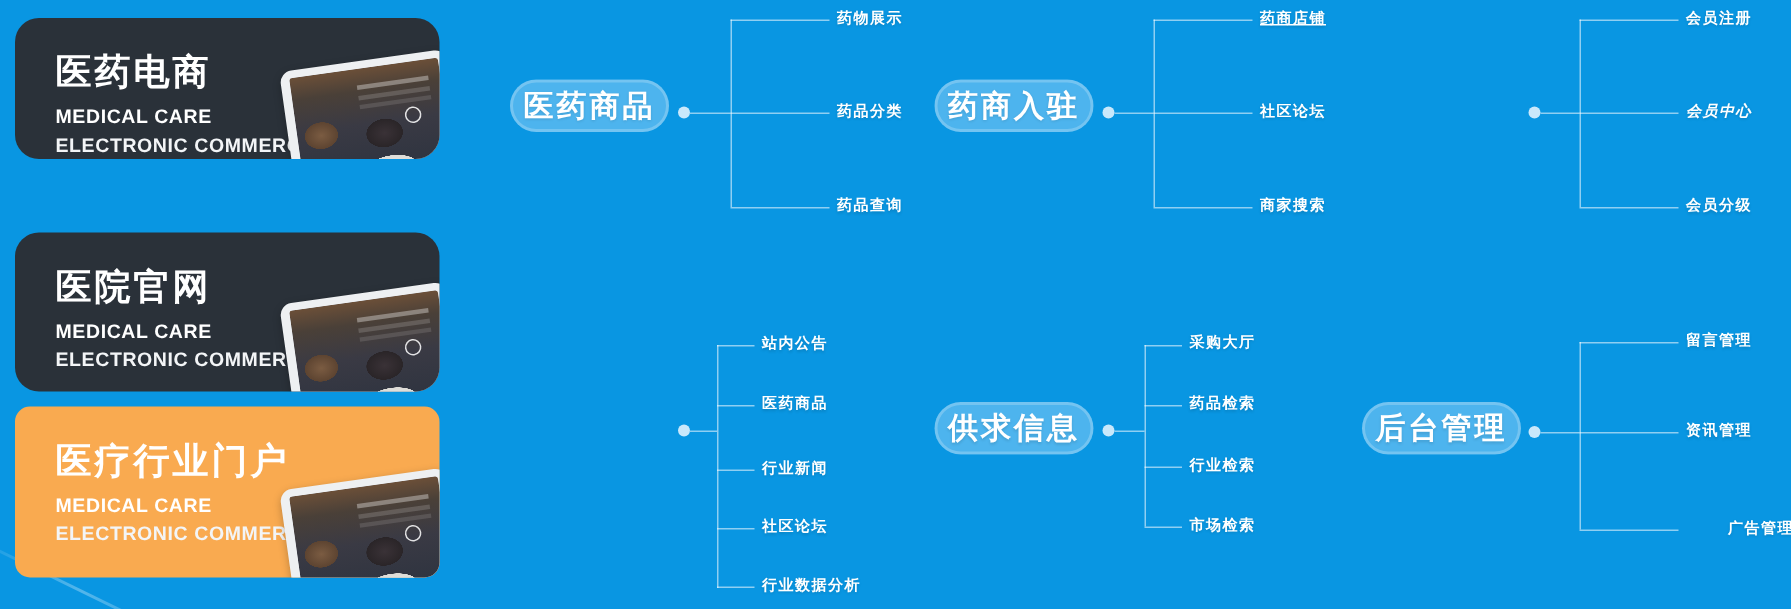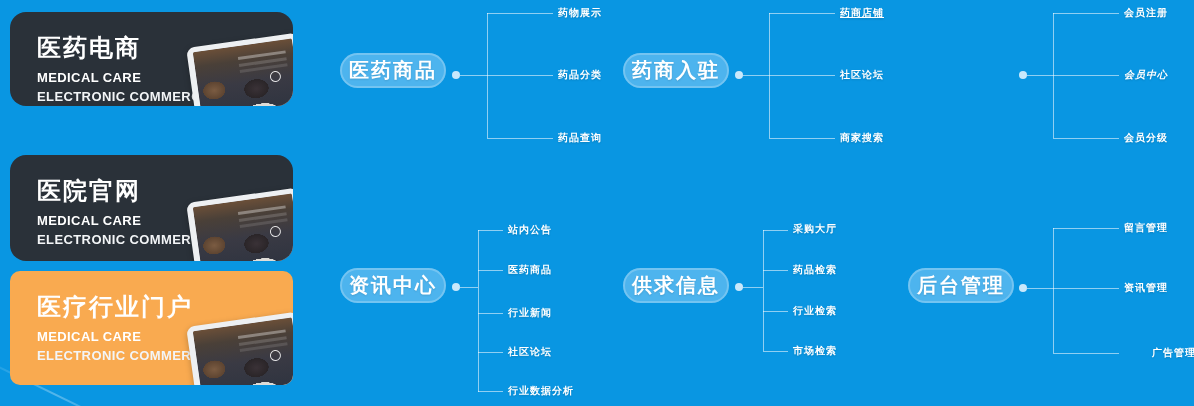--- a/index.html
+++ b/index.html
@@ -140,21 +140,20 @@
   <div class="dot" style="left:1019px;top:71px;"></div>
   <div class="hline" style="left:1027px;top:75px;width:26px;"></div>
   <div class="vline" style="left:1053px;top:13px;height:125px;"></div>
   <div class="hline" style="left:1053px;top:13px;width:66px;"></div>
   <div class="hline" style="left:1053px;top:75px;width:66px;"></div>
   <div class="hline" style="left:1053px;top:138px;width:66px;"></div>
   <div class="leaf" style="left:1124px;top:2px;">会员注册</div>
   <div class="leaf" style="left:1124px;top:64px;font-style:italic;">会员中心</div>
   <div class="leaf" style="left:1124px;top:127px;">会员分级</div>
 
-  <div class="pill" style="left:340px;top:268px;">资讯中心</div>
   <div class="dot" style="left:452px;top:283px;"></div>
   <div class="hline" style="left:460px;top:287px;width:18px;"></div>
   <div class="vline" style="left:478px;top:230px;height:162px;"></div>
   <div class="hline" style="left:478px;top:230px;width:25px;"></div>
   <div class="hline" style="left:478px;top:270px;width:25px;"></div>
   <div class="hline" style="left:478px;top:313px;width:25px;"></div>
   <div class="hline" style="left:478px;top:352px;width:25px;"></div>
   <div class="hline" style="left:478px;top:391px;width:25px;"></div>
   <div class="leaf" style="left:508px;top:219px;">站内公告</div>
   <div class="leaf" style="left:508px;top:259px;">医药商品</div>

